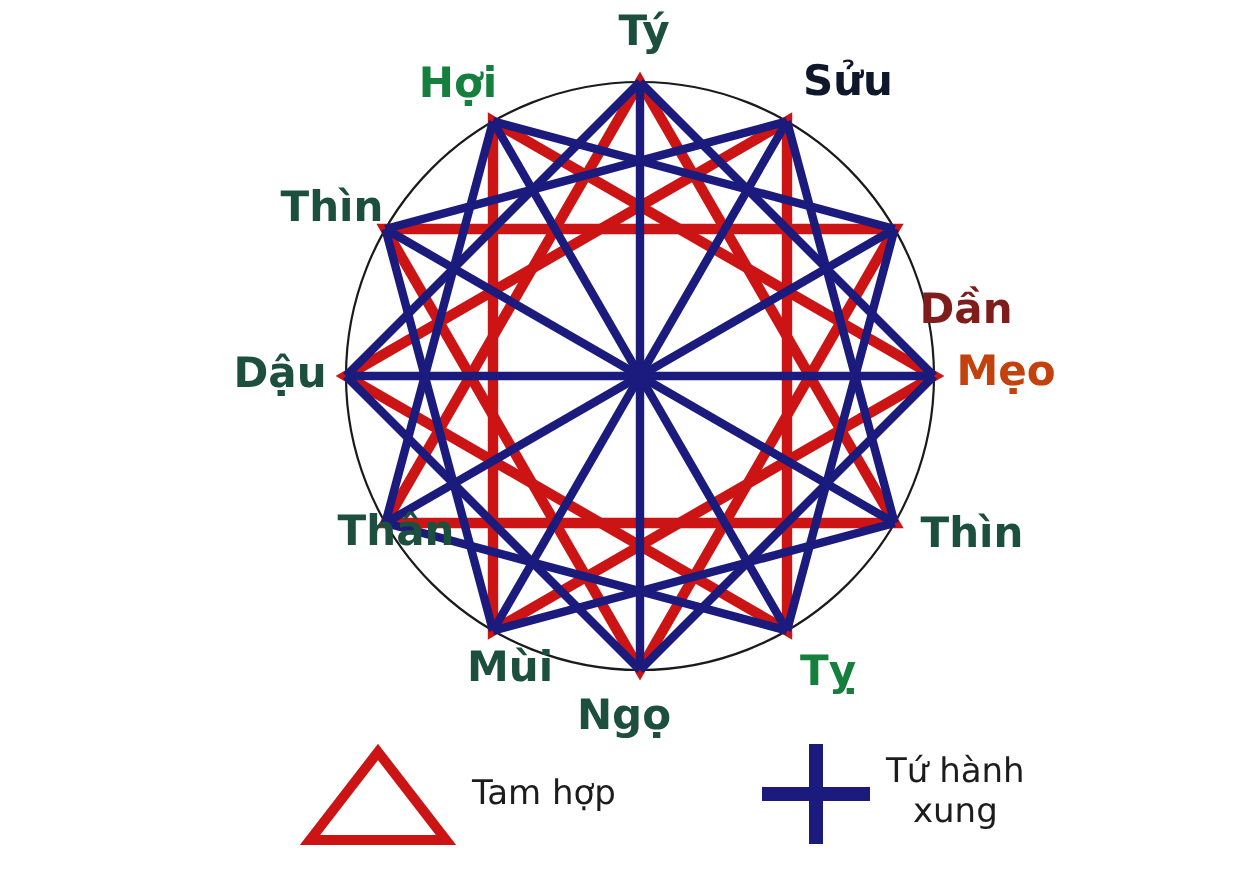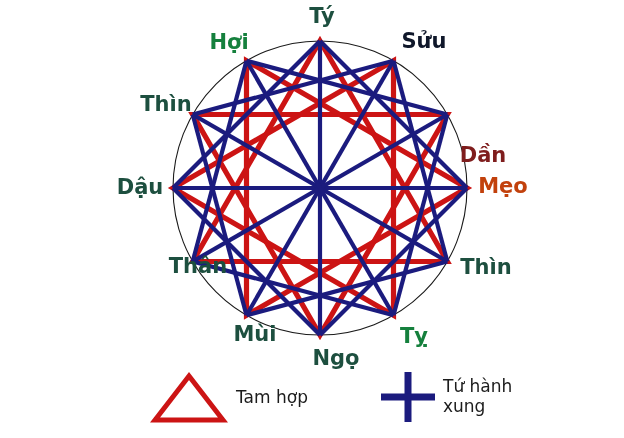--- a/index.html
+++ b/index.html
@@ -51,21 +51,21 @@
     height: 74px;
   }
 
   .legend-item {
     position: absolute;
     display: flex;
     align-items: center;
   }
 
   .legend-item-tamhop { left: 150px; top: 6px; }
-  .legend-item-tuhanh { left: 377px; top: 4px; }
+  .legend-item-tuhanh { left: 377px; top: 4px; text-align: center; }
 
   .legend-glyph {
     display: block;
   }
 
   .legend-text {
     font-family: "DejaVu Sans", "Liberation Sans", sans-serif;
     font-size: 17px;
     color: #1c1c1c;
     line-height: 1.15;
@@ -120,21 +120,21 @@
       </g>
   </svg>
 
   <div id="labels-layer">
       <div class="zodiac-label" style="left: 322px; top: 16px; color: rgb(29, 79, 63);">Tý</div>
       <div class="zodiac-label" style="left: 424px; top: 41px; color: #0f172a;">Sửu</div>
       <div class="zodiac-label" style="left: 483px; top: 110px; color: #7f1d1d; margin-top: 45px;">Dần</div>
       <div class="zodiac-label" style="left: 503px; top: 186px; color: #c2410c;">Mẹo</div>
       <div class="zodiac-label" style="left: 486px; top: 267px; color: rgb(29, 79, 63);">Thìn</div>
       <div class="zodiac-label" style="left: 414px; top: 336px; color: #15803d;">Tỵ</div>
-      <div class="zodiac-label" style="left: 336px; top: 358px; color: rgb(29, 79, 63); text-align: center;">Ngọ</div>
+      <div class="zodiac-label" style="left: 312px; top: 358px; color: rgb(29, 79, 63); text-align: center;">Ngọ</div>
       <div class="zodiac-label" style="left: 228px; top: 334px; color: rgb(29, 79, 63); margin-left: 27px;">Mùi</div>
       <div class="zodiac-label" style="left: 166px; top: 266px; color: rgb(29, 79, 63); margin-left: 32px;">Thân</div>
       <div class="zodiac-label" style="left: 140px; top: 187px; color: rgb(29, 79, 63);">Dậu</div>
       <div class="zodiac-label" style="left: 166px; top: 104px; color: rgb(29, 79, 63);">Thìn</div>
       <div class="zodiac-label" style="left: 229px; top: 42px; color: #15803d;">Hợi</div>
     </div>
 
   <div class="legend">
 
     <div class="legend-item legend-item-tamhop">

